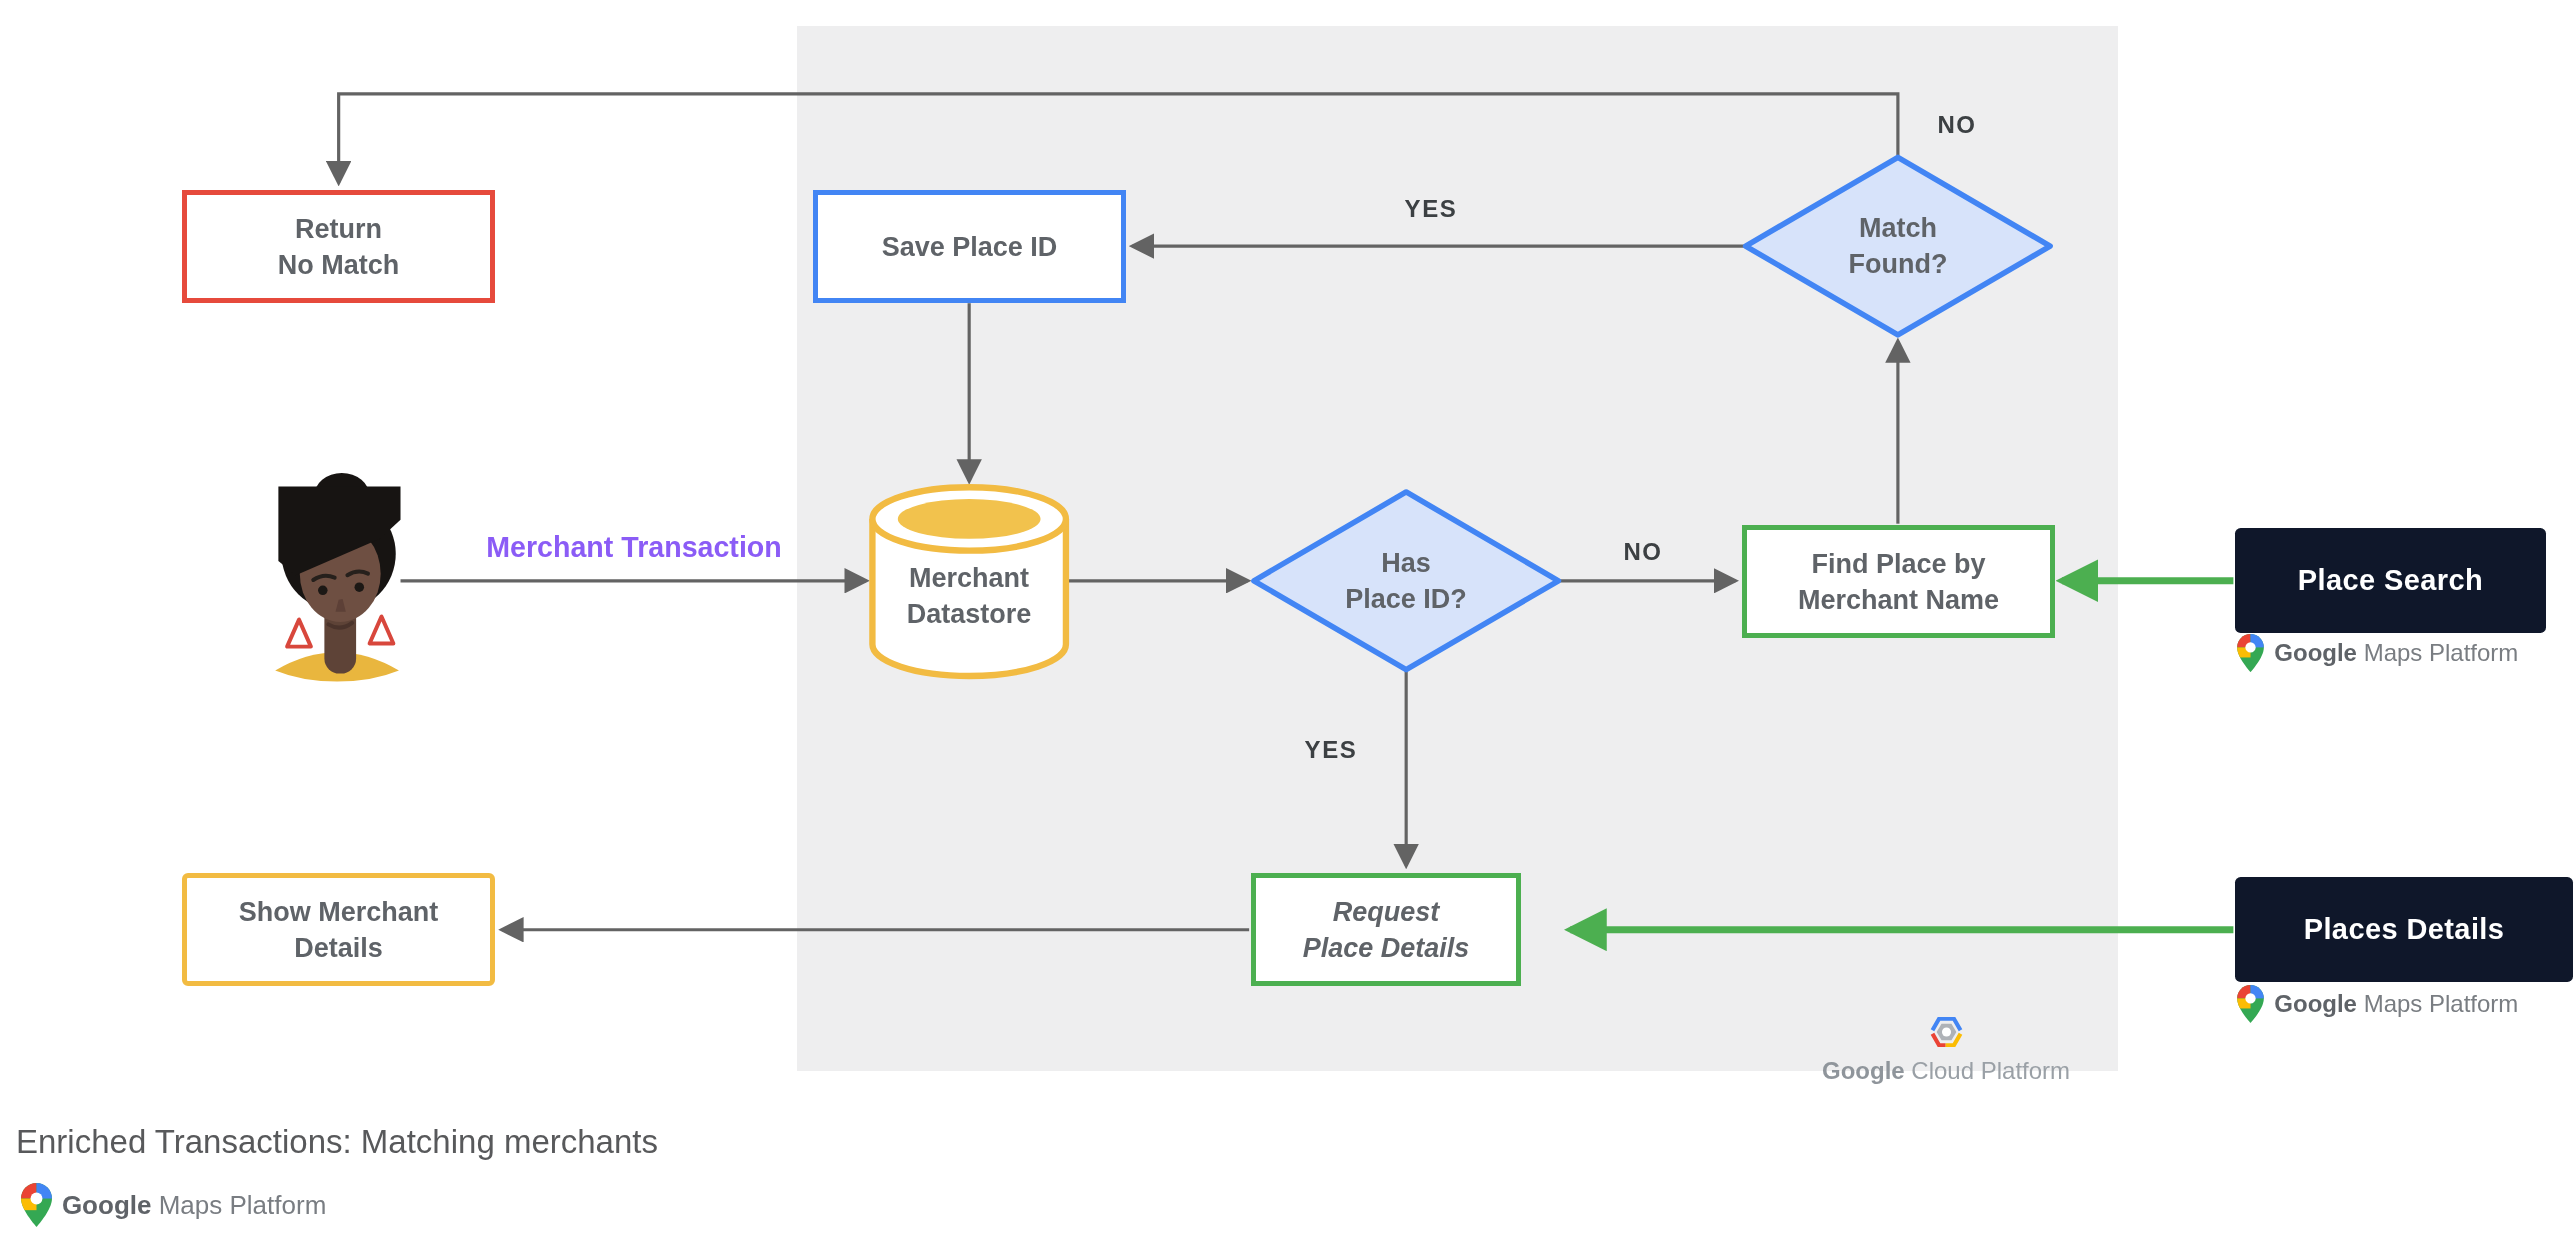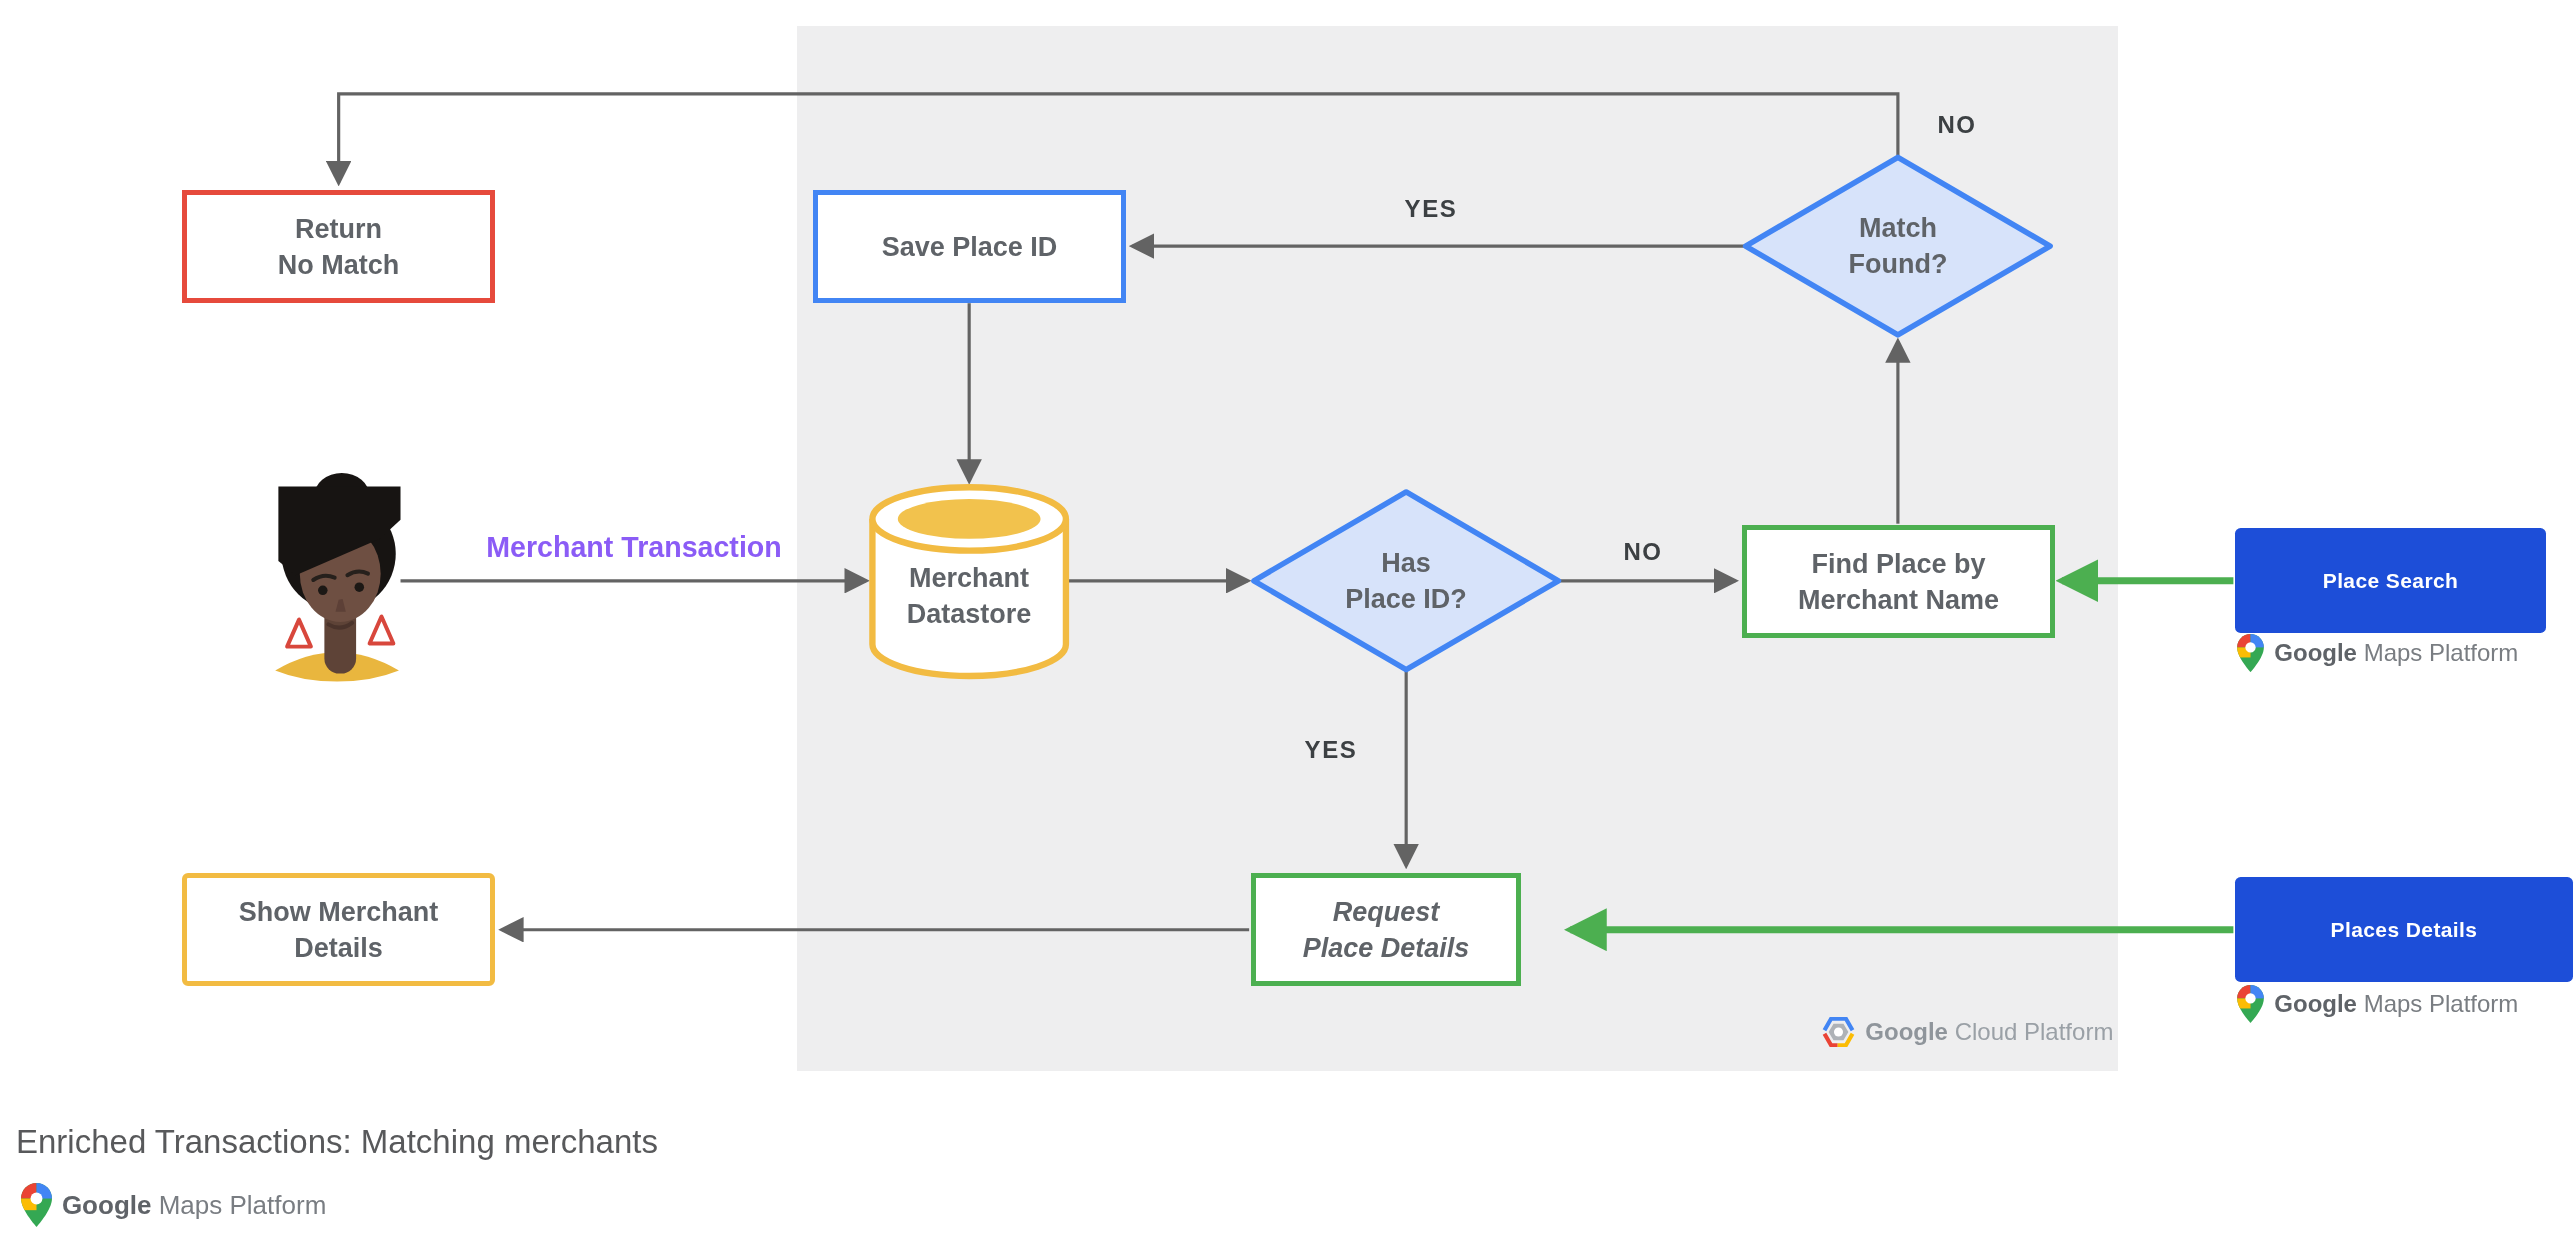--- a/index.html
+++ b/index.html
@@ -8,22 +8,22 @@
   .stage{position:absolute;left:0;top:0;width:2576px;height:1252px;}
   .panel{position:absolute;left:797px;top:26px;width:1321px;height:1045px;background:#eeeeef;}
   svg.layer{position:absolute;left:0;top:0;width:2576px;height:1252px;pointer-events:none;}
   .box{position:absolute;background:#ffffff;display:flex;flex-direction:column;align-items:center;
        justify-content:center;text-align:center;font-size:27px;font-weight:700;color:#5f6368;
        line-height:36px;box-sizing:border-box;}
   .b-red{border:5.6px solid #e64a3c;}
   .b-blue{border:5.6px solid #4285f4;}
   .b-green{border:5.6px solid #4caf50;}
   .b-yellow{border:5.6px solid #f2bb42;}
-  .pill{position:absolute;background:#1d4ed8;border-radius:5.6px;display:flex;align-items:center;
-        justify-content:center;color:#ffffff;font-size:21px;font-weight:700;letter-spacing:0.4px;}
+  .pill{position:absolute;background:#0f172a;border-radius:5.6px;display:flex;align-items:center;
+        justify-content:center;color:#ffffff;font-size:29px;font-weight:700;letter-spacing:0.4px;}
   .edge-label{position:absolute;transform:translate(-50%,-50%);font-size:24px;font-weight:700;
               color:#3c4043;letter-spacing:1.6px;white-space:nowrap;}
   .flow-label{position:absolute;transform:translate(-50%,-50%);font-size:28.6px;font-weight:700;
               color:#8b5cf6;white-space:nowrap;}
   .shape-label{position:absolute;transform:translate(-50%,-50%);text-align:center;font-size:27px;
                font-weight:700;color:#5f6368;line-height:36px;white-space:nowrap;}
   .lockup{position:absolute;display:flex;align-items:center;gap:10.3px;white-space:nowrap;}
   .lockup .wordmark{font-size:24px;}
   .lockup .g{color:#5f6368;font-weight:700;}
   .lockup .p{color:#797d82;font-weight:400;}
@@ -168,21 +168,21 @@
         <rect width="24" height="34" fill="#34a853"></rect>
         <rect width="12" height="12" fill="#ea4335"></rect>
         <rect x="12" width="12" height="12" fill="#4285f4"></rect>
         <rect y="12" width="12" height="9" fill="#fbbc04"></rect>
       </g>
       <circle cx="12" cy="12" r="4.6" fill="#ffffff"></circle>
     </svg>
     <span class="wordmark"><span class="g">Google</span> <span class="p">Maps Platform</span></span>
   </div>
 
-  <div class="lockup gcp" style="left:1822px;top:1017px;">
+  <div class="lockup gcp" style="left:1822px;top:1017px;flex-direction:column;">
     <svg width="33" height="30" viewBox="0 0 40 36">
       <path d="M3,16 L11,2 L29,2 L37,16" fill="none" stroke="#4285f4" stroke-width="5"></path>
       <path d="M3,20 L11,34 L19,34" fill="none" stroke="#ea4335" stroke-width="5"></path>
       <path d="M37,20 L29,34 L19,34" fill="none" stroke="#fbbc04" stroke-width="5"></path>
       <polygon points="14,8 26,8 32,18 26,28 14,28 8,18" fill="#aeb2b7"></polygon>
       <circle cx="20" cy="18" r="5.5" fill="#ffffff"></circle>
     </svg>
     <span class="wordmark"><span class="g">Google</span> <span class="p">Cloud Platform</span></span>
   </div>
 

